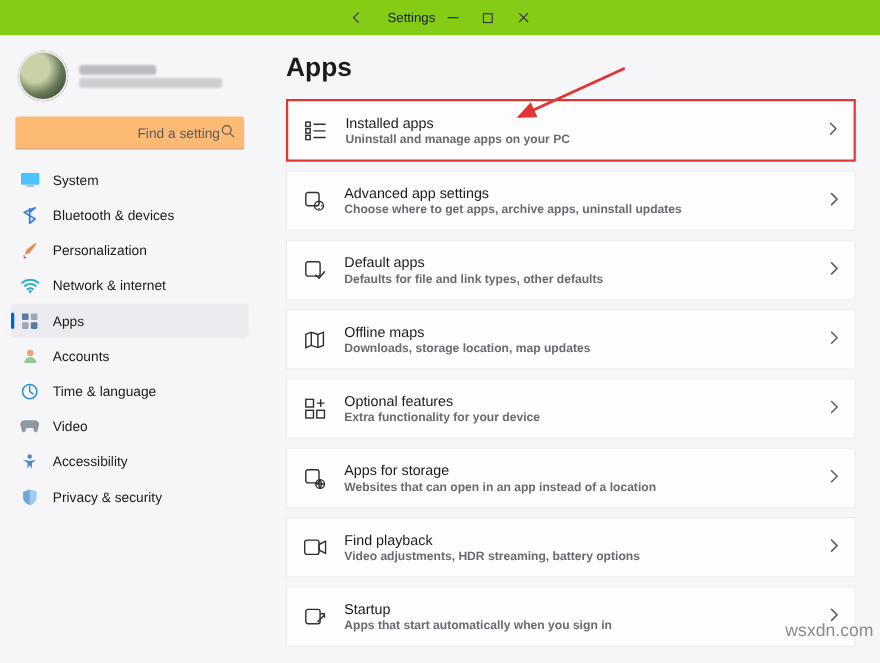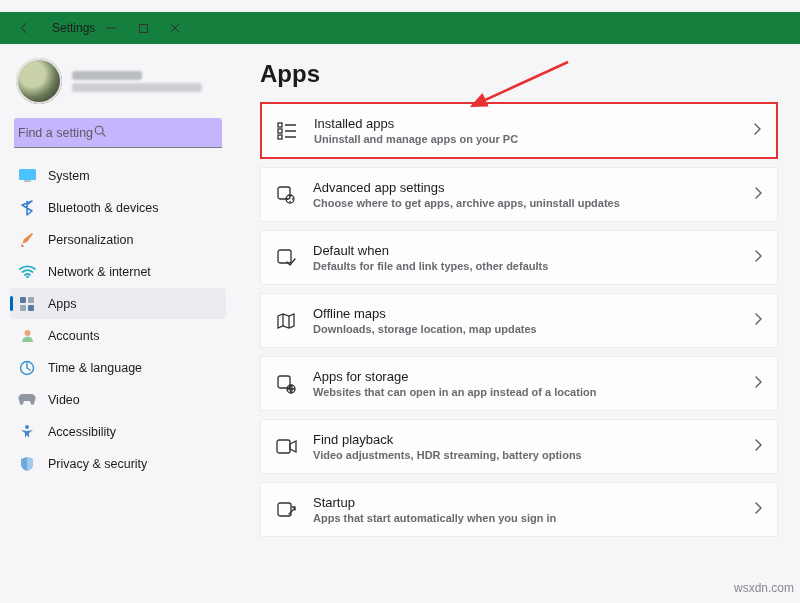--- a/index.html
+++ b/index.html
@@ -9,24 +9,23 @@
     width: 800px;
     height: 603px;
     overflow: hidden;
     color: #1b1b1b;
     font-size: 12.5px;
   }
   .titlebar {
     height: 32px;
     display: flex;
     align-items: center;
-    justify-content: flex-start;
+    justify-content: center;
     padding: 0 8px;
-    background: #15803d;
-    margin-top: 12px;
+    background: #84cc16;
   }
   .titlebar-left { display: flex; align-items: center; gap: 12px; }
   .win-btn { width: 32px; height: 32px; display:flex; align-items:center; justify-content:center; }
   .win-btn svg { stroke: #333; }
   .content { display: flex; height: calc(603px - 32px); }
   .sidebar { width: 232px; padding: 6px 6px 6px 10px; }
   .profile { display:flex; align-items:center; gap:10px; padding:8px 6px 14px; }
   .avatar {
     width: 46px; height: 46px; border-radius: 50%;
     background: radial-gradient(circle at 35% 35%, #c9d1a8 30%, #6b7a58 55%, #3d4536 80%);
@@ -34,25 +33,25 @@
   }
   .profile-text .line1, .profile-text .line2 {
     height: 9px; border-radius: 3px;
     filter: blur(1.2px);
     background: #b9bcc1;
     margin: 3px 0;
   }
   .profile-text .line1 { width: 70px; }
   .profile-text .line2 { width: 130px; background:#cdcfd3; }
   .search {
-    display: flex; align-items:center; justify-content:flex-start;
+    display: flex; align-items:center; justify-content:flex-end;
     border-bottom: 1.5px solid #7d7d85;
     padding: 6px 8px 6px 4px;
     margin: 0 4px 12px;
-    background: #c4b5fd;
+    background: #fdba74;
     border-radius: 3px 3px 0 0;
   }
   .search-ph { color:#5b5b60; font-size:12.5px; }
   .nav { display:flex; flex-direction:column; gap:1px; }
   .nav-item {
     display:flex; align-items:center; gap:12px;
     height: 31px; padding: 0 10px 0 8px;
     border-radius: 4px;
     position: relative;
   }
@@ -77,22 +76,22 @@
   .card.highlight { border:2px solid #e53333; }
   .card-icon { width:22px; height:22px; display:flex; align-items:center; justify-content:center; color:#303033; }
   .card-body { flex:1; }
   .card-title { font-size:13px; font-weight:400; color:#1b1b1b; }
   .card-sub { font-size:11px; color:#6a6a70; margin-top:2px;font-weight:bold; }
   .chev { color:#5c5c62; }
   .arrow-annot {
     position:absolute; left:458px; top:56px; pointer-events:none;
   }
   .watermark {
-    position:absolute; right:6px; bottom:8px;
-    font-size:12px; color:#8a8a8f;
+    position:absolute; right:6px; bottom:20px;
+    font-size:16px; color:#8a8a8f;
   }
 </style>
 </head>
 <body>
 
 <div class="titlebar">
   <div class="titlebar-left">
     <div class="win-btn">
       <svg width="14" height="14" viewBox="0 0 16 16" fill="none">
           <path d="M10 3L5 8l5 5" stroke="#333" stroke-width="1.2" stroke-linecap="round" stroke-linejoin="round"></path>
@@ -272,21 +271,21 @@
     </div>
 
     <div class="card">
       <span class="card-icon">
         <svg width="20" height="20" viewBox="0 0 20 20" fill="none" stroke="#303033" stroke-width="1.3">
             <rect x="2" y="2" width="13" height="13" rx="2"></rect>
             <path d="M11 14l3 3 5-6" stroke-linecap="round" stroke-linejoin="round"></path>
           </svg>
       </span>
       <div class="card-body">
-        <div class="card-title">Default when</div>
+        <div class="card-title">Default apps</div>
         <div class="card-sub">Defaults for file and link types, other defaults</div>
       </div>
       <span class="chev"><svg width="9" height="14" viewBox="0 0 9 14">
             <path d="M2 2l5 5-5 5" stroke="#5c5c62" stroke-width="1.4" fill="none" stroke-linecap="round" stroke-linejoin="round"></path>
           </svg></span>
     </div>
 
     <div class="card">
       <span class="card-icon">
         <svg width="20" height="18" viewBox="0 0 20 18" fill="none" stroke="#303033" stroke-width="1.3">
@@ -296,20 +295,37 @@
       </span>
       <div class="card-body">
         <div class="card-title">Offline maps</div>
         <div class="card-sub">Downloads, storage location, map updates</div>
       </div>
       <span class="chev"><svg width="9" height="14" viewBox="0 0 9 14">
             <path d="M2 2l5 5-5 5" stroke="#5c5c62" stroke-width="1.4" fill="none" stroke-linecap="round" stroke-linejoin="round"></path>
           </svg></span>
     </div>
 
+    <div class="card">
+      <span class="card-icon">
+        <svg width="19" height="19" viewBox="0 0 19 19" fill="none" stroke="#303033" stroke-width="1.3">
+            <rect x="1" y="1" width="7" height="7"></rect>
+            <rect x="1" y="11" width="7" height="7"></rect>
+            <rect x="11" y="11" width="7" height="7"></rect>
+            <path d="M14.5 1v7M11 4.5h7"></path>
+          </svg>
+      </span>
+      <div class="card-body">
+        <div class="card-title">Optional features</div>
+        <div class="card-sub">Extra functionality for your device</div>
+      </div>
+      <span class="chev"><svg width="9" height="14" viewBox="0 0 9 14">
+            <path d="M2 2l5 5-5 5" stroke="#5c5c62" stroke-width="1.4" fill="none" stroke-linecap="round" stroke-linejoin="round"></path>
+          </svg></span>
+    </div>
 
     <div class="card">
       <span class="card-icon">
         <svg width="20" height="20" viewBox="0 0 20 20" fill="none" stroke="#303033" stroke-width="1.3">
             <rect x="2" y="2" width="12" height="12" rx="2"></rect>
             <circle cx="15" cy="15" r="4"></circle>
             <path d="M11 15h8M15 11a8 8 0 010 8M15 11a8 8 0 000 8"></path>
           </svg>
       </span>
       <div class="card-body">

